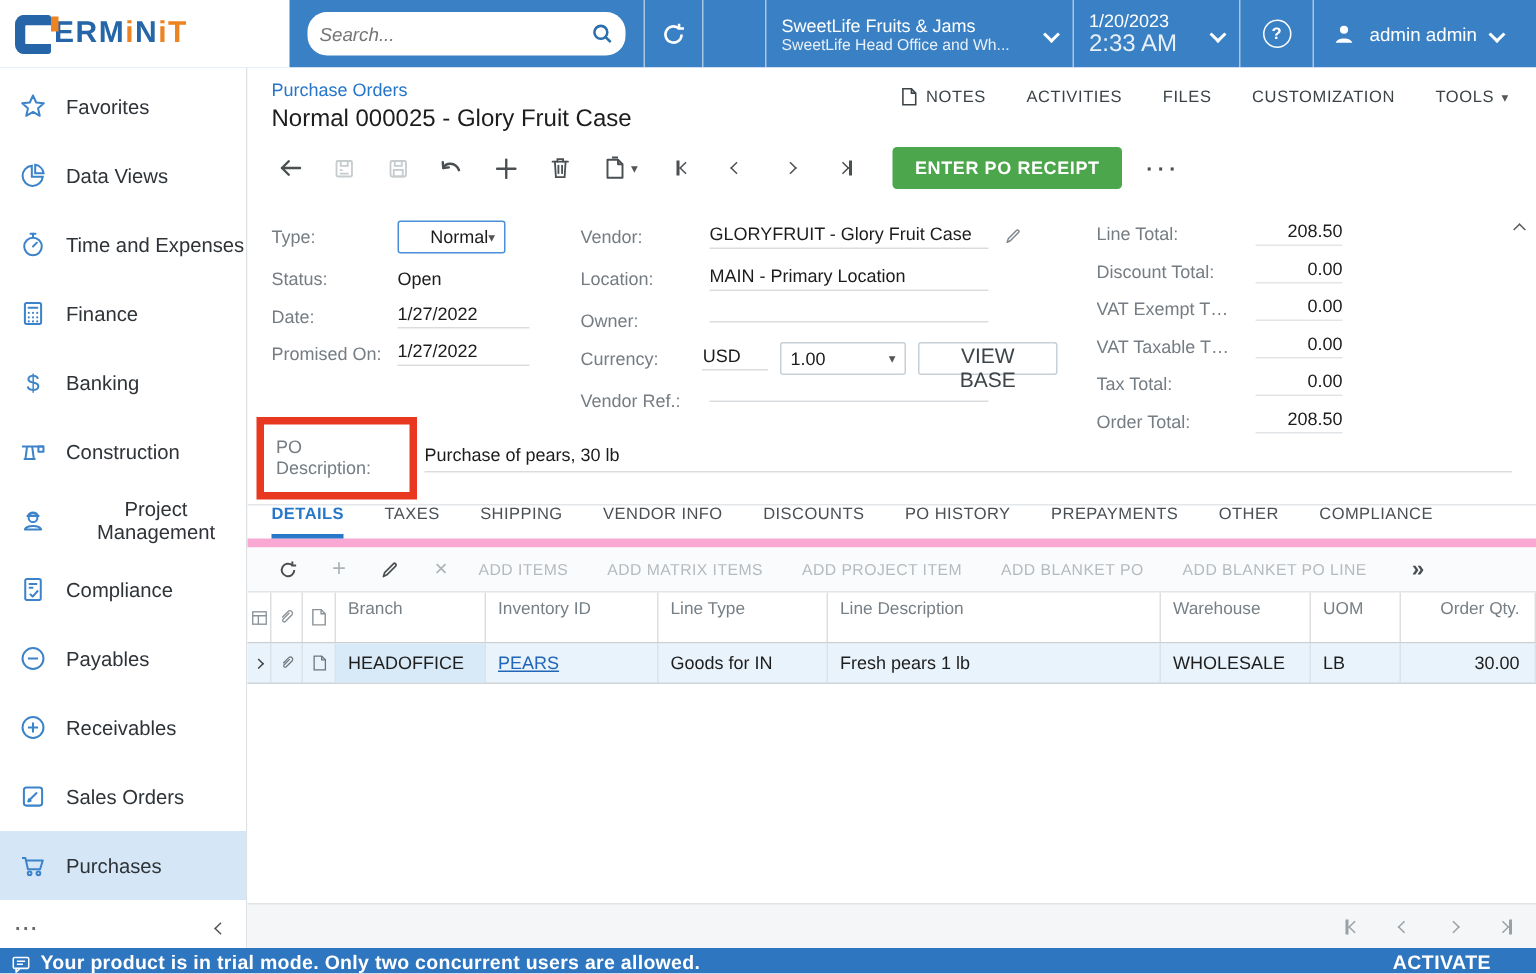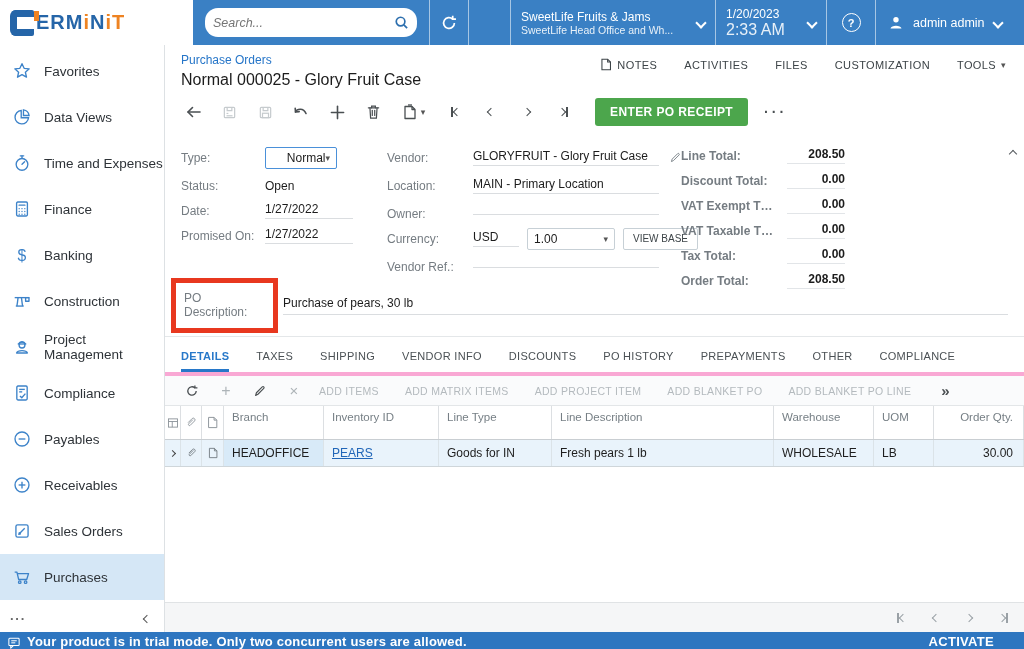--- a/index.html
+++ b/index.html
@@ -38,21 +38,21 @@
   .cv.d { transform:rotate(135deg); } .cv.u { transform:rotate(-45deg); }
   .cv.big { width:8px; height:8px; border-width:2px; }
   .navbar-ic { display:inline-flex; align-items:center; gap:1px; }
   .vbar { display:inline-block; width:2px; height:10px; background:currentColor; }
 
   
   .app { flex:1; display:flex; min-height:0; }
 
   
   .sidebar { width:165px; border-right:1px solid #DDE1E4; display:flex; flex-direction:column; background:#fff; padding-top:3px; }
-  .side-item { height:46px; display:flex; align-items:center; padding-left:13px; gap:13px; font-size:13.5px; color:#2E3338; cursor:pointer; flex:0 0 46px; }
+  .side-item { height:46px; display:flex; align-items:center; padding-left:13px; gap:13px; font-size:13.5px; color:#2E3338; cursor:pointer; flex:0 0 46px;text-align:center; }
   .side-item.active { background:#D5E7F6; }
   .side-item svg { flex:0 0 18px; }
   .side-footer { margin-top:auto; height:27px; display:flex; align-items:center; justify-content:space-between; padding:0 14px 0 10px; color:#555; font-size:13px; }
   .side-more { letter-spacing:1px; font-weight:bold; color:#666; cursor:pointer; }
 
   
   .main { flex:1; display:flex; flex-direction:column; min-width:0; background:#fff; }
   .page-head { position:relative; padding:8px 16px 0 16px; flex:0 0 auto; }
   .breadcrumb { font-size:12px; color:#2575C8; cursor:pointer; }
   .page-title { font-size:16px; color:#1C1C1C; margin-top:4px; }
@@ -77,33 +77,33 @@
   .fcol1 .flabel { width:84px; }
   .fcol2 .flabel { width:86px; }
   .fvalue { color:#1C1C1C; }
   .u-line { border-bottom:1px solid #DADDE0; padding-bottom:2px; }
   .box-field { width:72px; height:22px; border:1px solid #4A90D9; border-radius:2px; background:#fff; display:flex; align-items:center; justify-content:flex-end; padding:0 6px; cursor:pointer; }
   .box-field.gray { border-color:#C7D0D6; }
   .fcol2 .fvalue.wide { width:186px; }
   .currency-row { gap:0; }
   .ccy-code { width:46px; margin-right:8px; }
   .rate-box { width:88px; height:22px; border:1px solid #C7D0D6; border-radius:2px; display:flex; align-items:center; justify-content:space-between; padding:0 6px; margin-right:8px; cursor:pointer; }
-  .view-base { height:22px; border:1px solid #C7D0D6; border-radius:2px; background:#fff; font-family:"Liberation Sans",sans-serif; font-size:10px; color:#3D4448; padding:0 9px; cursor:pointer; }
+  .view-base { height:22px; border:1px solid #C7D0D6; border-radius:2px; background:#fff; font-family:"Liberation Sans",sans-serif; font-size:14px; color:#3D4448; padding:0 9px; cursor:pointer; }
   .pencil-edit { margin-left:10px; color:#7C858B; cursor:pointer; }
   .podesc-row { display:flex; align-items:center; margin-top:7px; height:38px; font-size:12px; }
   .red-box { border:5px solid #E8381F; padding:8px 8px 9px 8px; margin-left:-10px; width:107px; flex:0 0 107px; }
   .podesc-value { flex:1; margin-left:5px; color:#1C1C1C; border-bottom:1px solid #DADDE0; padding-bottom:4px; }
-  .totals { position:absolute; left:516px; top:8px; width:164px;font-weight:bold; }
+  .totals { position:absolute; left:566px; top:8px; width:164px; }
   .trow { display:flex; align-items:center; height:25px; font-size:12px; }
   .trow .flabel { width:106px; white-space:nowrap; overflow:hidden; }
   .trow .tval { flex:1; text-align:right; color:#1C1C1C; border-bottom:1px solid #E2E5E8; padding-bottom:2px; }
   .panel-collapse { position:absolute; right:8px; top:8px; color:#555A5E; cursor:pointer; }
 
   
-  .tabs { display:flex; gap:27px; padding:0 16px; border-bottom:4px solid #f9a8d4; flex:0 0 27px; align-items:flex-end;margin-top:12px; }
+  .tabs { display:flex; gap:27px; padding:0 16px; border-bottom:6px solid #f9a8d4; flex:0 0 27px; align-items:flex-end; }
   .tab { font-size:11px; letter-spacing:.3px; color:#4A5054; padding-bottom:7px; border-bottom:3px solid transparent; cursor:pointer; white-space:nowrap; }
   .tab.active { color:#2778C9; border-bottom-color:#2778C9; font-weight:bold; }
 
   
   .grid-toolbar { height:30px; background:#FAFBFC; border-bottom:1px solid #E3E6E8; display:flex; align-items:center; padding-left:10px; flex:0 0 30px; }
   .gbtn { width:34px; height:22px; display:flex; align-items:center; justify-content:center; color:#4A4F52; cursor:pointer; }
   .gbtn.disabled { color:#ADB4B8; cursor:default; }
   .gaction { font-size:10.5px; letter-spacing:.3px; color:#B4BABE; margin-right:26px; cursor:default; white-space:nowrap; }
   .overflow-ic { color:#4A4F52; font-size:15px; font-weight:bold; margin-left:4px; cursor:pointer; }
 

